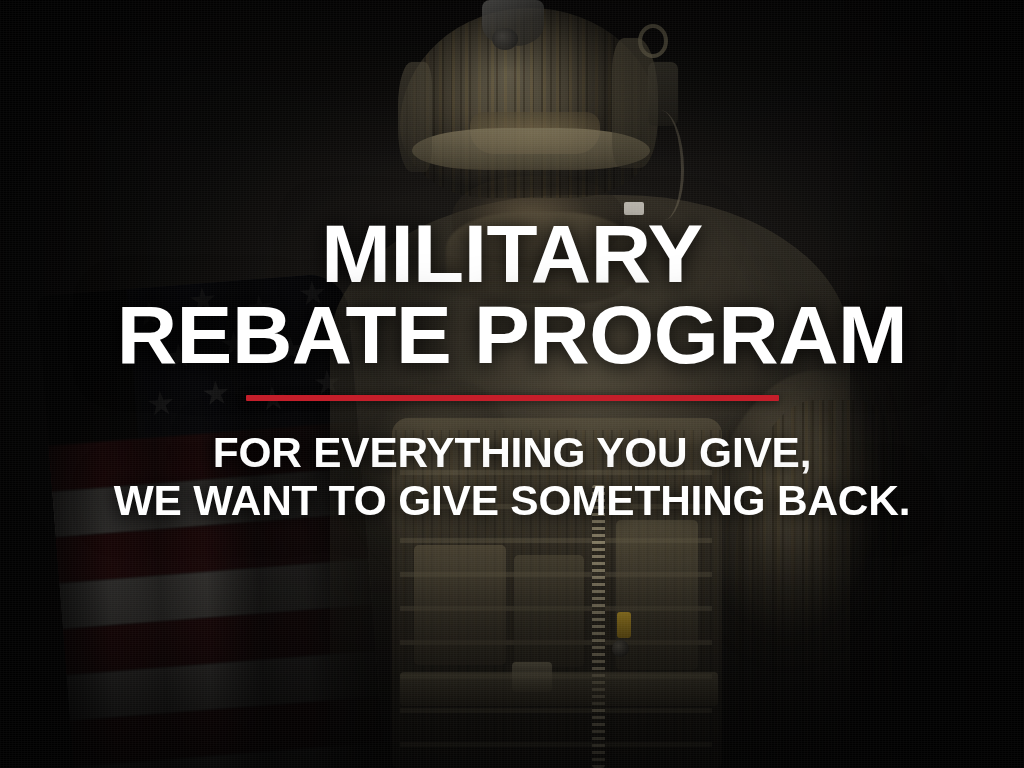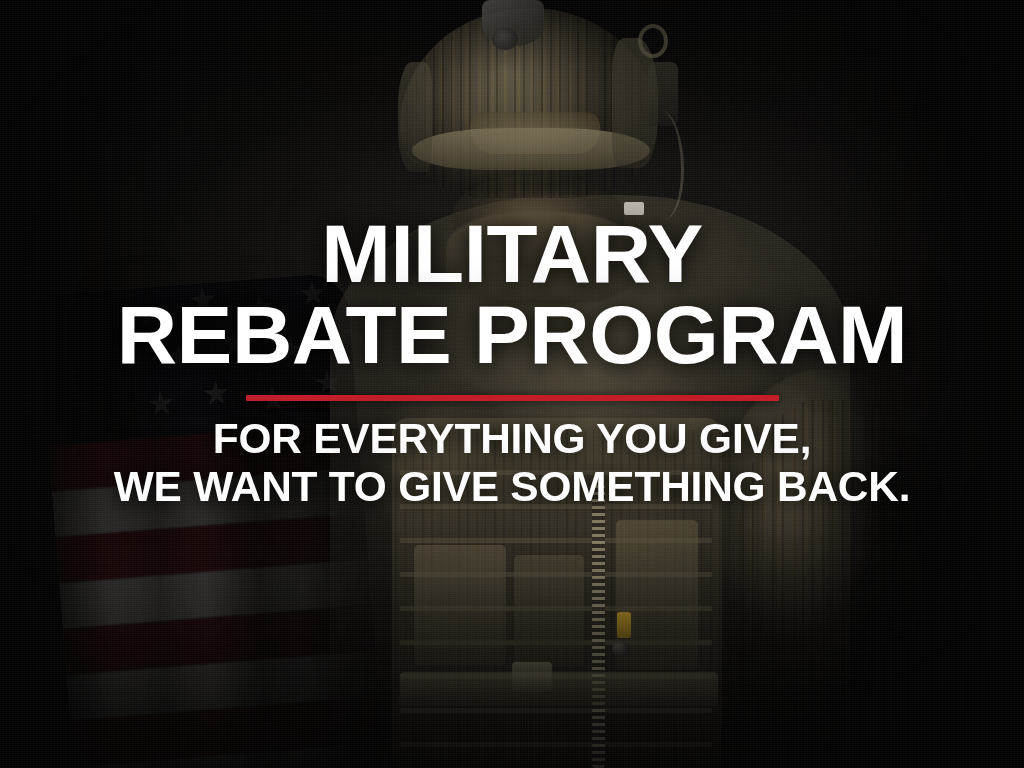--- a/index.html
+++ b/index.html
@@ -342,21 +342,21 @@
   }
 
   .subhead {
     width:100%;
     text-align:center;
     color:#fff;
     font-weight:bold;
     font-size:42px;
     line-height:1.06;
     letter-spacing:-0.2px;
-    margin-top:16px;
+    margin-top:30px;
     text-shadow:0 2px 16px rgba(0,0,0,.78), 0 0 40px rgba(0,0,0,.5);
   }
   .subhead .sline { display:block; transform:scaleX(1.01); }
   .subhead .sline2 { margin-top:4px; }
 </style>
 </head>
 <body>
 
 <div id="poster" style="background: #0f172a;">
 

